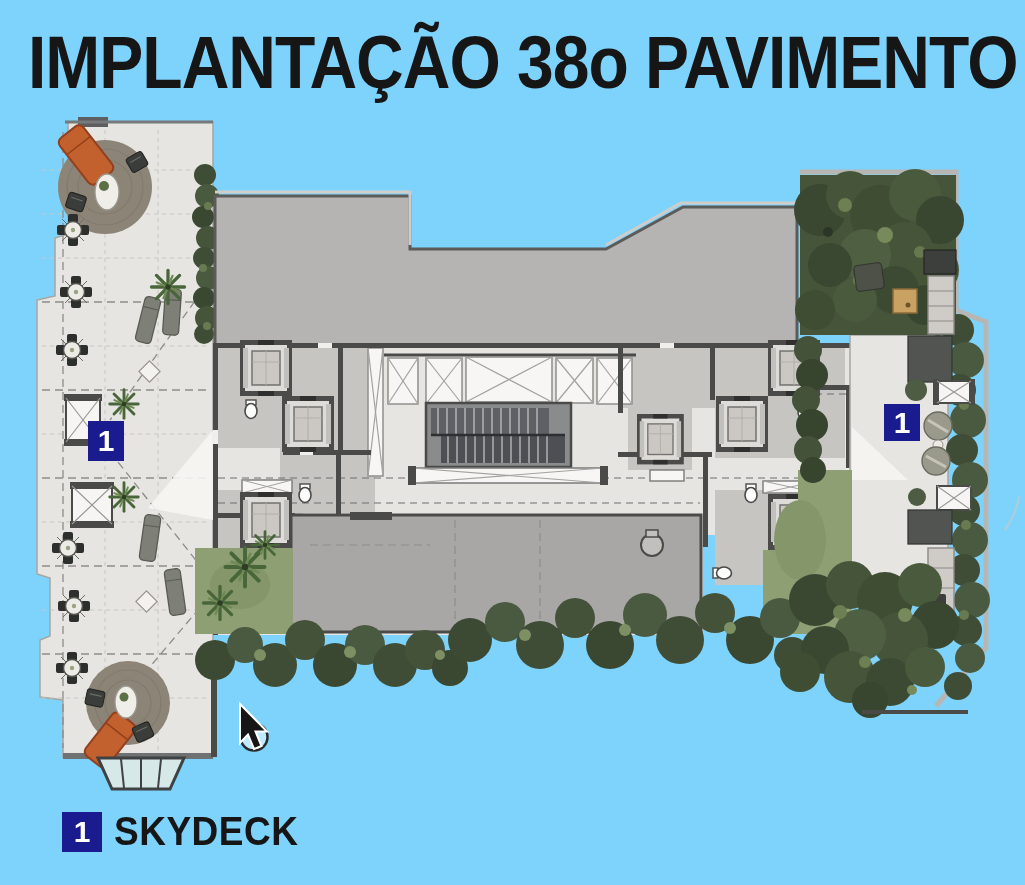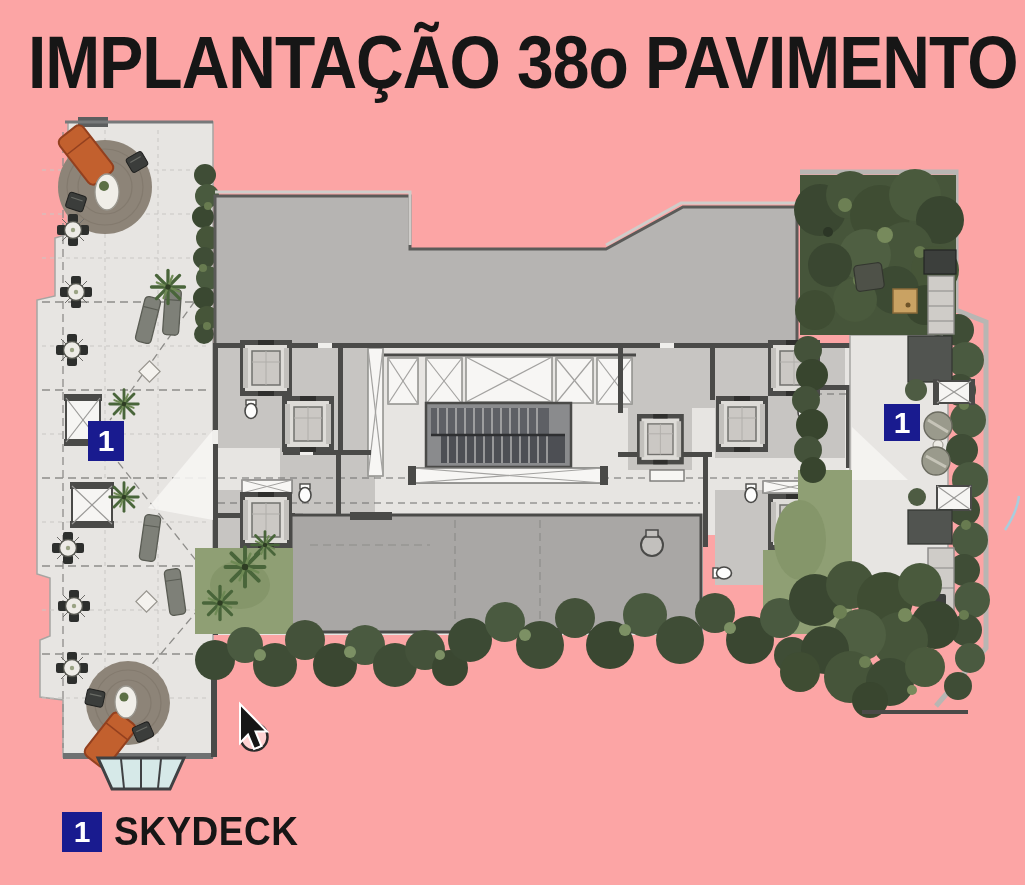--- a/index.html
+++ b/index.html
@@ -4,21 +4,21 @@
 <style>
   :root{
     --marker-blue:#191b8f; --title-black:#161616; --wall-dark:#4a4a48;
     --roof-gray:#b6b4b2; --slab-gray:#a9a7a5; --floor-light:#e7e5e2;
     --grass-green:#8f9f74; --hedge-green:#3e4c36; --wood-tan:#c9a263;
     --lounger-orange:#c2602e; --glass-blue:#d6e9e8;
   }
   *{margin:0;padding:0;box-sizing:border-box;}
   body{width:1025px;height:885px;background:#fff;overflow:hidden;
        font-family:"Liberation Sans",sans-serif;position:relative;}
-  .page{position:relative;width:1025px;height:885px;background:#fca5a5;}
+  .page{position:relative;width:1025px;height:885px;background:#7dd3fc;}
   .title{position:absolute;left:28px;top:20px;font-size:66px;font-weight:700;
          letter-spacing:-1px;color:var(--title-black);white-space:nowrap;
          transform:scaleY(1.12);transform-origin:top left;}
   .plan-svg{position:absolute;left:0;top:0;}
   .badge{position:absolute;background:var(--marker-blue);color:#fff;
          display:flex;align-items:center;justify-content:center;
          font-weight:700;font-size:30px;line-height:1;}
   .badge-west{left:88px;top:421px;width:36px;height:40px;}
   .badge-east{left:884px;top:404px;width:36px;height:37px;}
   .legend{position:absolute;left:62px;top:811px;display:flex;align-items:center;gap:12px;}

